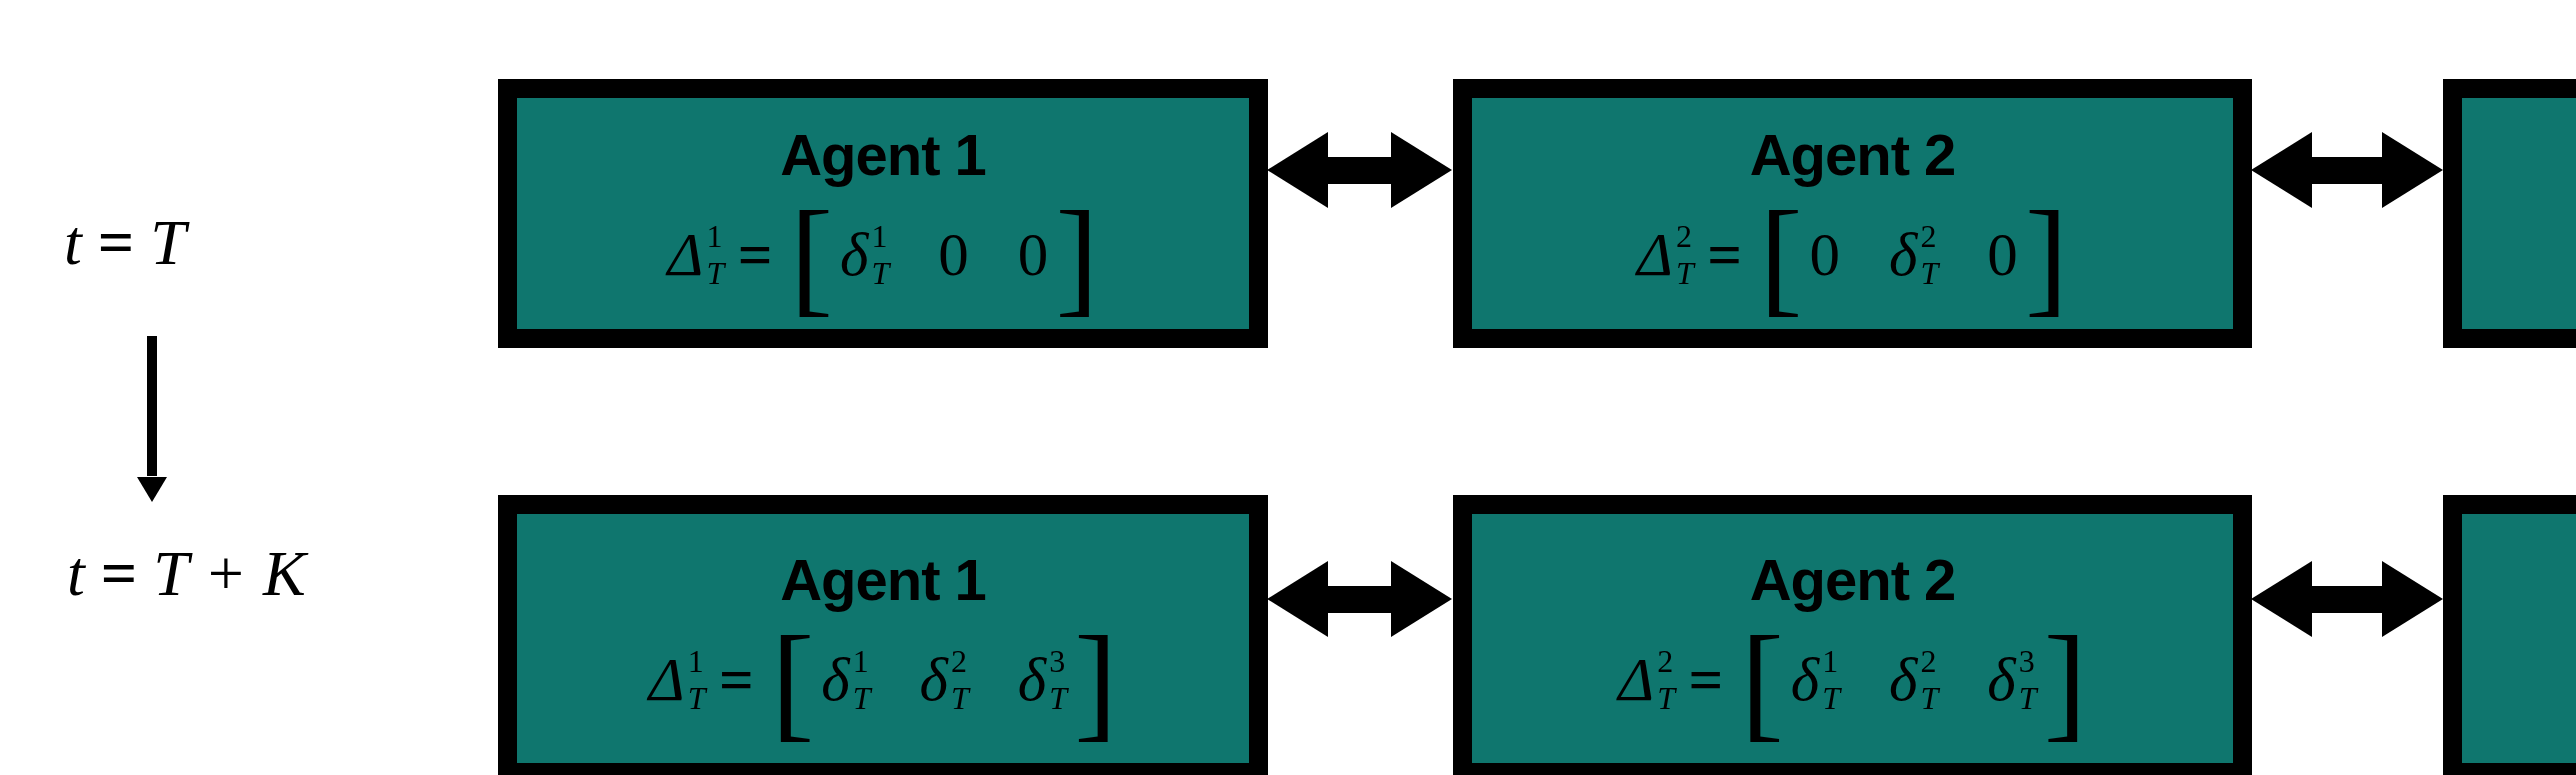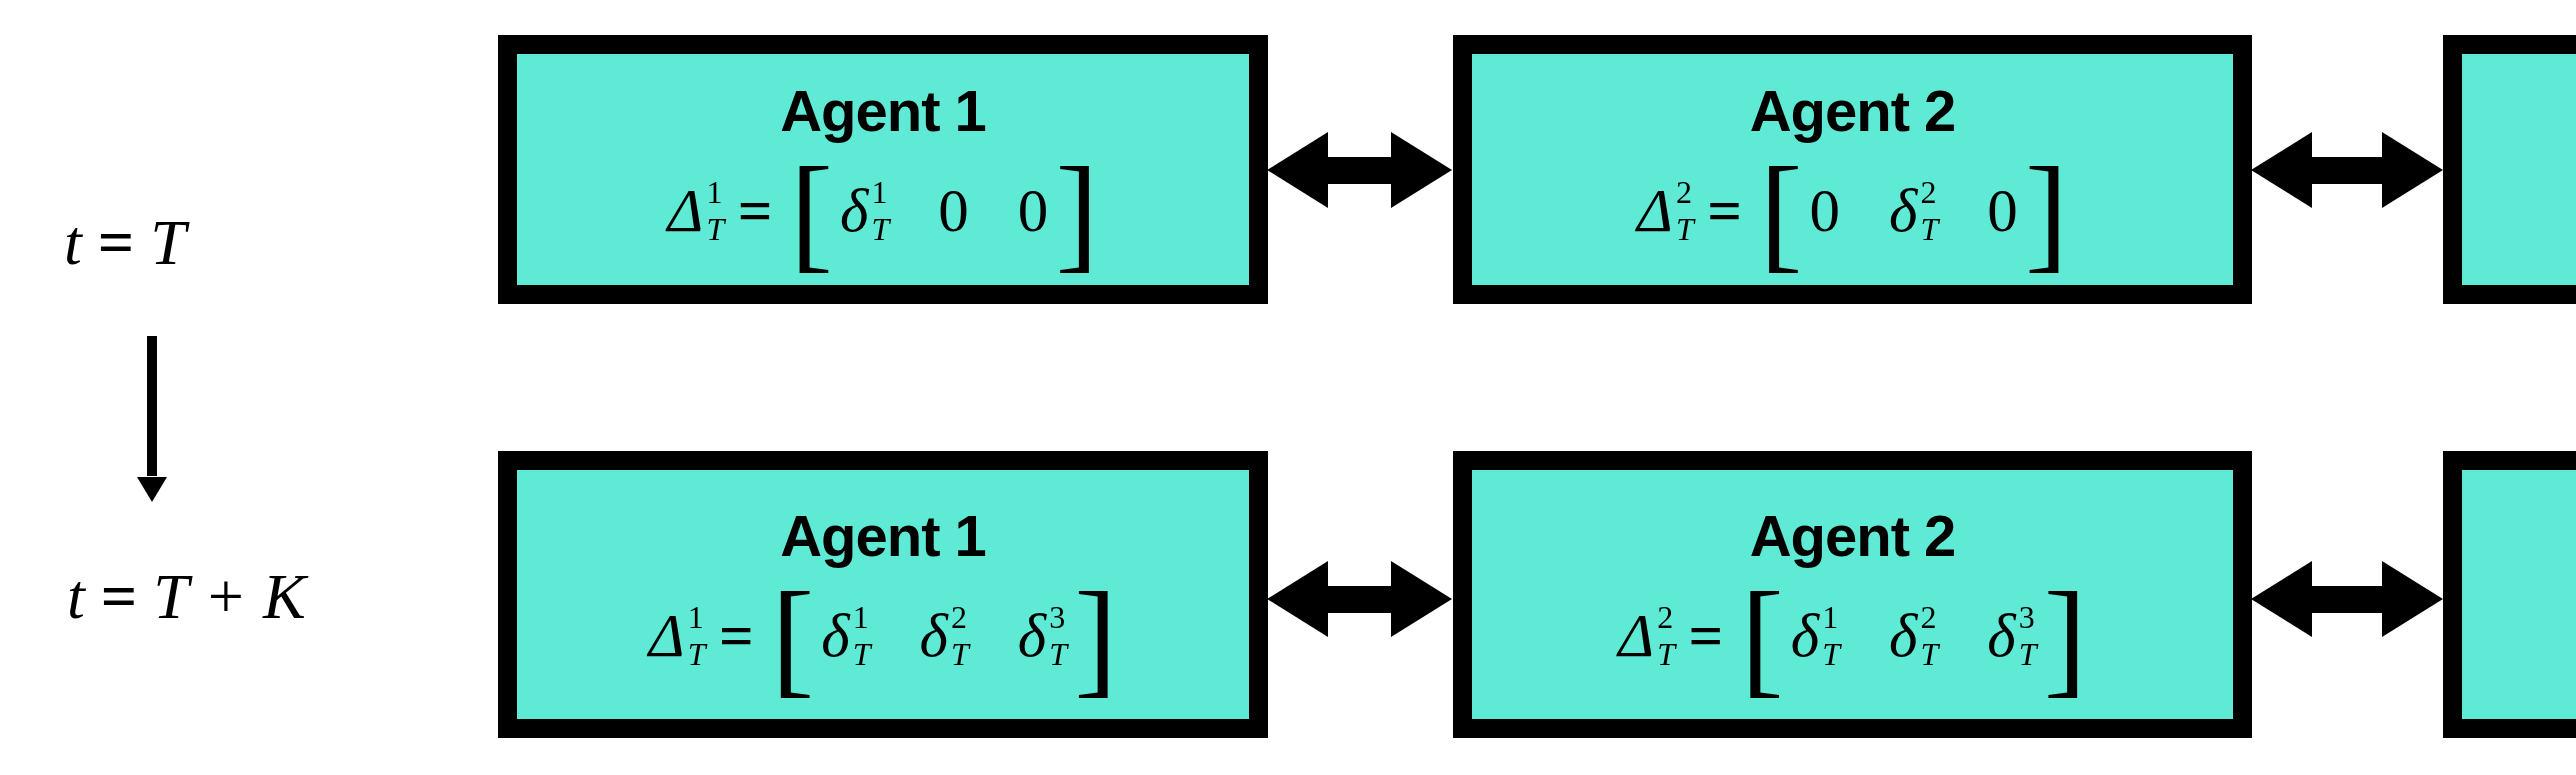--- a/index.html
+++ b/index.html
@@ -5,32 +5,32 @@
   html,body{margin:0;padding:0;background:#ffffff;}
   body{width:3294px;height:775px;overflow:hidden;position:relative;
        font-family:"Liberation Serif", serif;color:#000;}
   .canvas{position:absolute;left:0;top:0;width:3294px;height:775px;background:#fff;}
 
   
   .time-label{position:absolute;font-style:italic;font-size:64px;line-height:1.0;
               white-space:nowrap;font-family:"Liberation Serif", serif;}
   .time-label .eq{font-style:normal;font-weight:600;}
   #label-top{left:64px;top:211px;}
-  #label-bottom{left:67px;top:565px;}
+  #label-bottom{left:67px;top:542px;}
 
   
   .down-arrow{position:absolute;left:0;top:0;}
   .da-shaft{position:absolute;left:147px;top:336px;width:10.3px;height:140px;background:#000;}
   .da-head{position:absolute;left:137px;top:477px;width:0;height:0;
            border-left:15px solid transparent;border-right:15px solid transparent;
            border-top:25px solid #000;}
 
   
-  .agent-box{position:absolute;border:19px solid #000;background:#5eead4;box-sizing:border-box;
-             display:flex;flex-direction:column;align-items:center;justify-content:center;gap:24px;}
+  .agent-box{position:absolute;border:19px solid #000;background:#0f766e;box-sizing:border-box;
+             display:flex;flex-direction:column;align-items:center;justify-content:center;gap:24px;margin-top:44px;}
   .agent-title{font-family:"Liberation Sans", sans-serif;font-weight:700;font-size:58px;
                line-height:1;letter-spacing:-1px;white-space:nowrap;}
   .formula{display:flex;align-items:center;font-size:61px;line-height:1;white-space:nowrap;}
   .mtok{display:inline-flex;align-items:center;}
   .mbase{font-style:italic;line-height:1;}
   .scr{display:inline-flex;flex-direction:column;justify-content:center;margin-left:3.1px;
        font-size:32px;line-height:1;row-gap:4.1px;}
   .scr .sup{font-style:normal;}
   .scr .sub{font-style:italic;}
   .meq{font-style:normal;font-weight:700;margin:0 17.5px 0 13.4px;}

